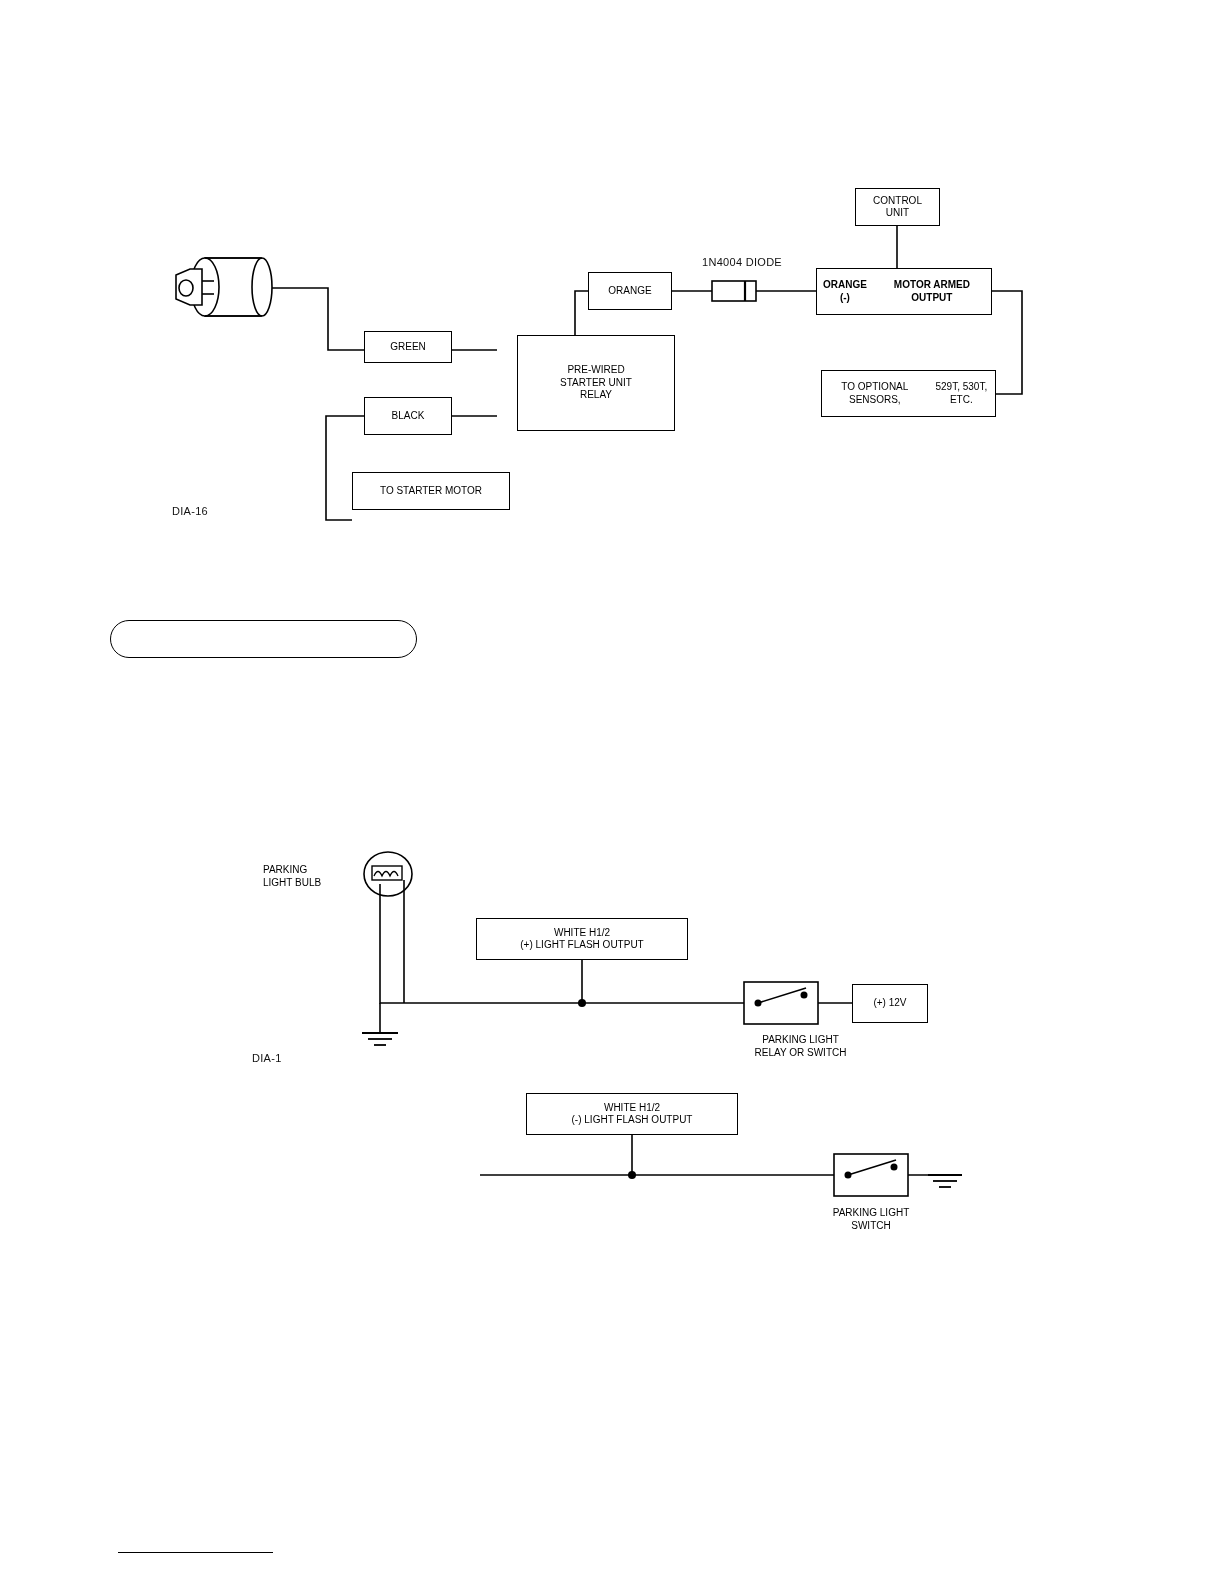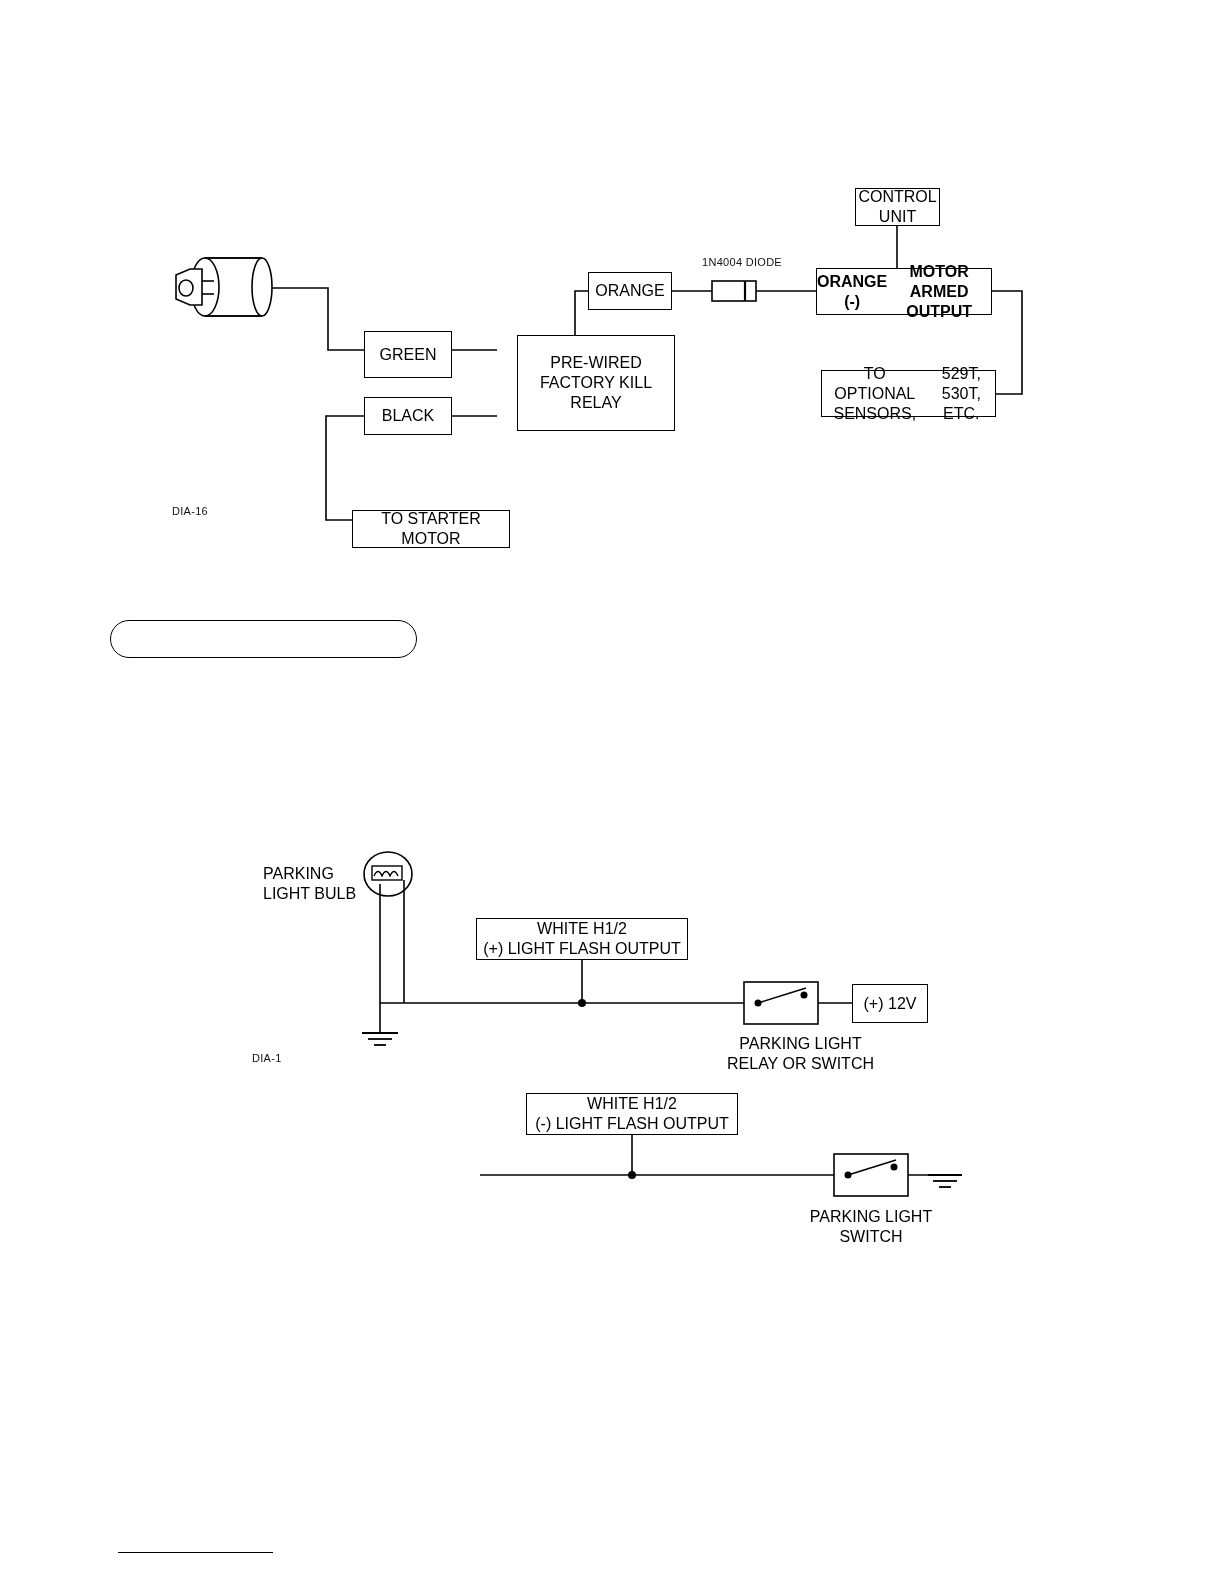--- a/index.html
+++ b/index.html
@@ -3,21 +3,21 @@
 <meta charset="utf-8">
 <style>
   html,body{margin:0;padding:0;background:#ffffff;}
   body{width:1224px;height:1584px;position:relative;font-family:"Liberation Sans",sans-serif;color:#000;}
   #sheet{position:absolute;inset:0;}
   .box{position:absolute;border:1.6px solid #000;background:#fff;display:flex;align-items:center;justify-content:center;text-align:center;line-height:1.25;box-sizing:border-box;}
   .lbl{position:absolute;text-align:center;line-height:1.25;}
   svg.wires{position:absolute;left:0;top:0;width:1224px;height:1584px;overflow:visible;}
   .tiny{font-size:11px;letter-spacing:.3px;color:#111;}
   .cap{font-size:12.5px;}
-  .cap14{font-size:16px;}
+  .cap14{font-size:10px;}
   .pill{position:absolute;border:1.6px solid #000;border-radius:40px;background:#fff;}
   .rule{position:absolute;border-top:1.4px solid #000;}
 </style>
 </head>
 <body>
 
 <div id="sheet">
 
   <svg class="wires" viewBox="0 0 1224 1584">
     <g fill="none" stroke="#000" stroke-width="1.6">
@@ -97,35 +97,35 @@
       </g>
       <path d="M908 1175 H944"></path>
       <g stroke-width="1.8">
         <line x1="928" y1="1175" x2="962" y2="1175"></line>
         <line x1="933" y1="1181" x2="957" y2="1181"></line>
         <line x1="939" y1="1187" x2="951" y2="1187"></line>
       </g>
     </g>
   </svg>
 
-  <div class="box cap14" style="left:364px;top:331px;width:88px;height:47px;">
+  <div class="box cap14" style="left:364px;top:331px;width:88px;height:32px;">
     <span>GREEN</span>
   </div>
 
   <div class="box cap14" style="left:364px;top:397px;width:88px;height:38px;">
     <span>BLACK</span>
   </div>
 
-  <div class="box cap14" style="left:352px;top:510px;width:158px;height:38px;">
+  <div class="box cap14" style="left:352px;top:472px;width:158px;height:38px;">
     <span>TO STARTER MOTOR</span>
   </div>
 
   <div class="box cap14" style="left:517px;top:335px;width:158px;height:96px;flex-direction:column;">
     <span>PRE-WIRED</span>
-    <span>FACTORY KILL</span>
+    <span>STARTER UNIT</span>
     <span>RELAY</span>
   </div>
 
   <div class="box cap14" style="left:588px;top:272px;width:84px;height:38px;">
     <span>ORANGE</span>
   </div>
 
   <div class="lbl tiny" style="left:697px;top:256px;width:90px;">
     <span>1N4004 DIODE</span>
   </div>

